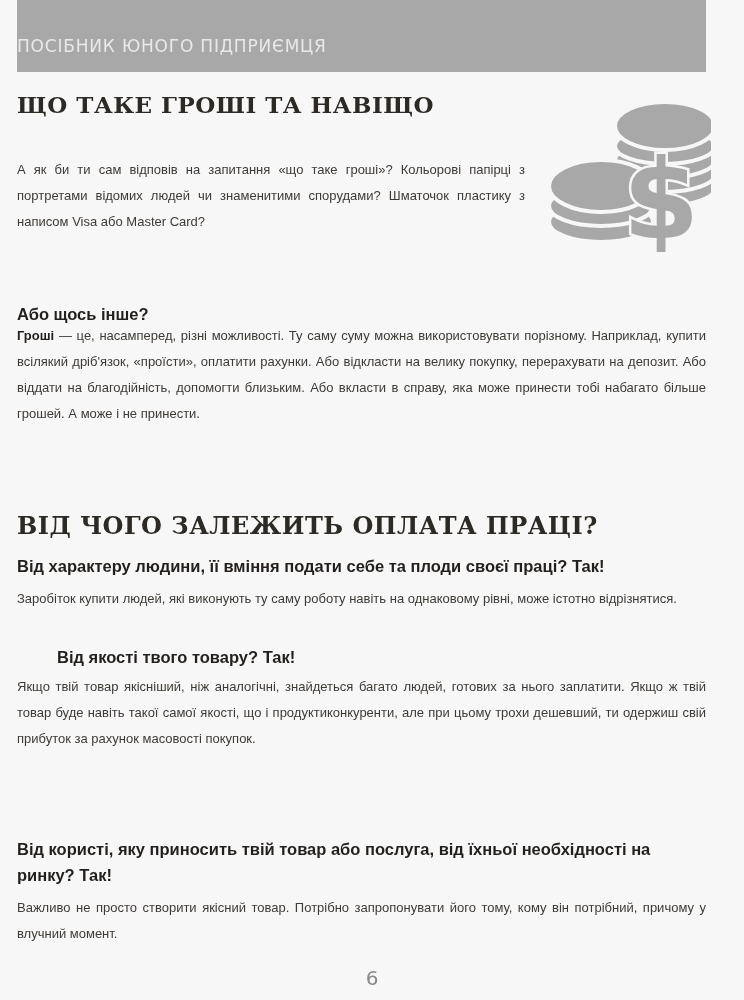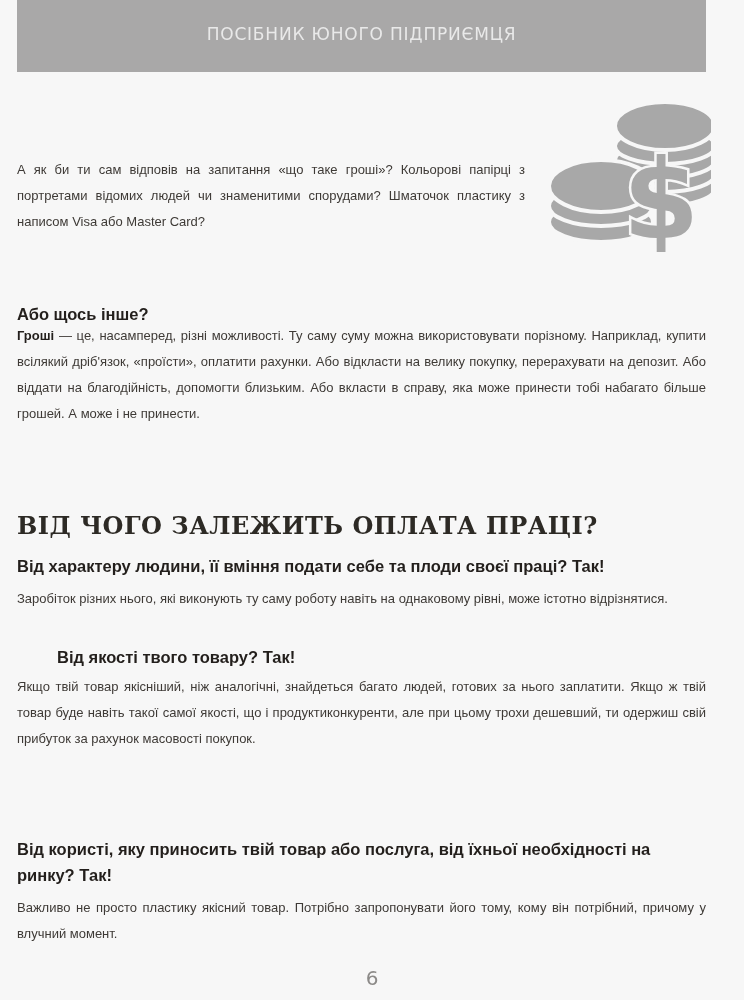--- a/index.html
+++ b/index.html
@@ -4,21 +4,21 @@
 <style>
   html, body { margin:0; padding:0; }
   body {
     width:744px; height:1000px; background:#f7f7f7; position:relative; overflow:hidden;
     font-family:"Liberation Sans", "DejaVu Sans", sans-serif; color:#3a3633;
   }
   .header-band {
     position:absolute; left:17px; top:0; width:689px; height:72px; background:#a9a8a8;
   }
   .header-title {
-    position:absolute; left:0; right:0; top:24px; text-align:center;
+    position:absolute; left:0; right:0; top:36px; 
     color:#e9e9e9; font-size:17px; letter-spacing:0.8px; font-family:"DejaVu Sans", sans-serif; font-weight:normal;
   }
   .h1 {
     position:absolute; left:17px; font-family:"DejaVu Serif", serif; font-weight:bold;
     color:#2d2a25; font-size:23px; line-height:29px; letter-spacing:0.5px; margin:0;
   }
   .p {
     position:absolute; left:17px; width:689px; font-size:13px; line-height:26px; color:#3e3a36;
     text-align:justify; margin:0;
   }
@@ -33,21 +33,21 @@
   b { font-weight:bold; color:#231f1c; }
 </style>
 </head>
 <body>
 
 <div class="header-band">
   <div class="header-title">ПОСІБНИК ЮНОГО ПІДПРИЄМЦЯ</div>
 </div>
 
 <h1 class="h1" style="top:90px;">
-  <br>
+  <span>ЩО ТАКЕ ГРОШІ ТА НАВІЩО</span><br>
 </h1>
 
 <p class="p" style="top:157px; width:508px;">А як би ти сам відповів на запитання «що таке гроші»? Кольорові папірці з портретами відомих людей чи знаменитими спорудами? Шматочок пластику з написом Visa або Master Card?</p>
 
 <svg class="coins" viewBox="0 0 168 162">
   <g fill="#a8a8a8" stroke="#f7f7f7" stroke-width="4">
 
     <ellipse cx="122" cy="98" rx="50" ry="18"></ellipse>
     <ellipse cx="122" cy="84" rx="50" ry="18"></ellipse>
     <ellipse cx="122" cy="70" rx="50" ry="18"></ellipse>
@@ -63,21 +63,21 @@
 
 <div class="sub" style="top:301px;">Або щось інше?</div>
 
 <p class="p" style="top:323px;">
   <b>Гроші</b><span> — це, насамперед, різні можливості. Ту саму суму можна використовувати порізному. Наприклад, купити всілякий дріб'язок, «проїсти», оплатити рахунки. Або відкласти на велику покупку, перерахувати на депозит. Або віддати на благодійність, допомогти близьким. Або вкласти в справу, яка може принести тобі набагато більше грошей. А може і не принести.</span>
 </p>
 
 <h2 class="h1" style="top:511px; font-size:24px;">ВІД ЧОГО ЗАЛЕЖИТЬ ОПЛАТА ПРАЦІ?</h2>
 
 <div class="sub" style="top:553px;">Від характеру людини, її вміння подати себе та плоди своєї праці? Так!</div>
-<p class="p" style="top:586px;">Заробіток різних нього, які виконують ту саму роботу навіть на однаковому рівні, може істотно відрізнятися.</p>
+<p class="p" style="top:586px;">Заробіток купити людей, які виконують ту саму роботу навіть на однаковому рівні, може істотно відрізнятися.</p>
 
 <div class="sub" style="top:644px;margin-left:40px;">Від якості твого товару? Так!</div>
 <p class="p" style="top:674px;">Якщо твій товар якісніший, ніж аналогічні, знайдеться багато людей, готових за нього заплатити. Якщо ж твій товар буде навіть такої самої якості, що і продуктиконкуренти, але при цьому трохи дешевший, ти одержиш свій прибуток за рахунок масовості покупок.</p>
 
 <div class="sub" style="top:836px;">Від користі, яку приносить твій товар або послуга, від їхньої необхідності на ринку? Так!</div>
-<p class="p" style="top:895px;">Важливо не просто пластику якісний товар. Потрібно запропонувати його тому, кому він потрібний, причому у влучний момент.</p>
+<p class="p" style="top:895px;">Важливо не просто створити якісний товар. Потрібно запропонувати його тому, кому він потрібний, причому у влучний момент.</p>
 
 <div class="page-num">6</div>
 
 </body></html>

